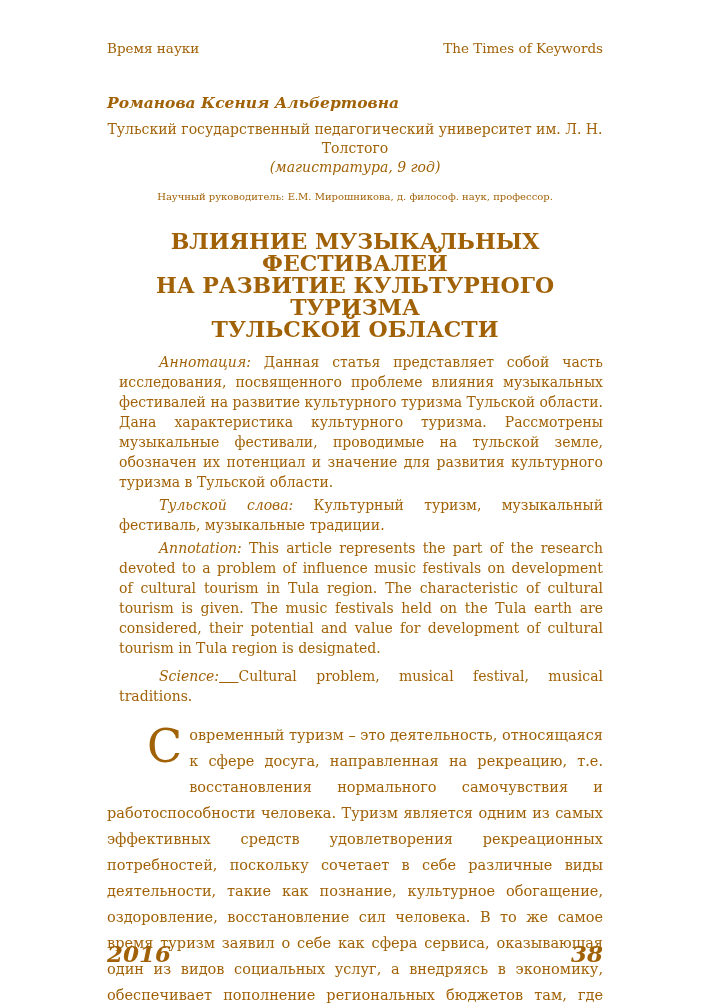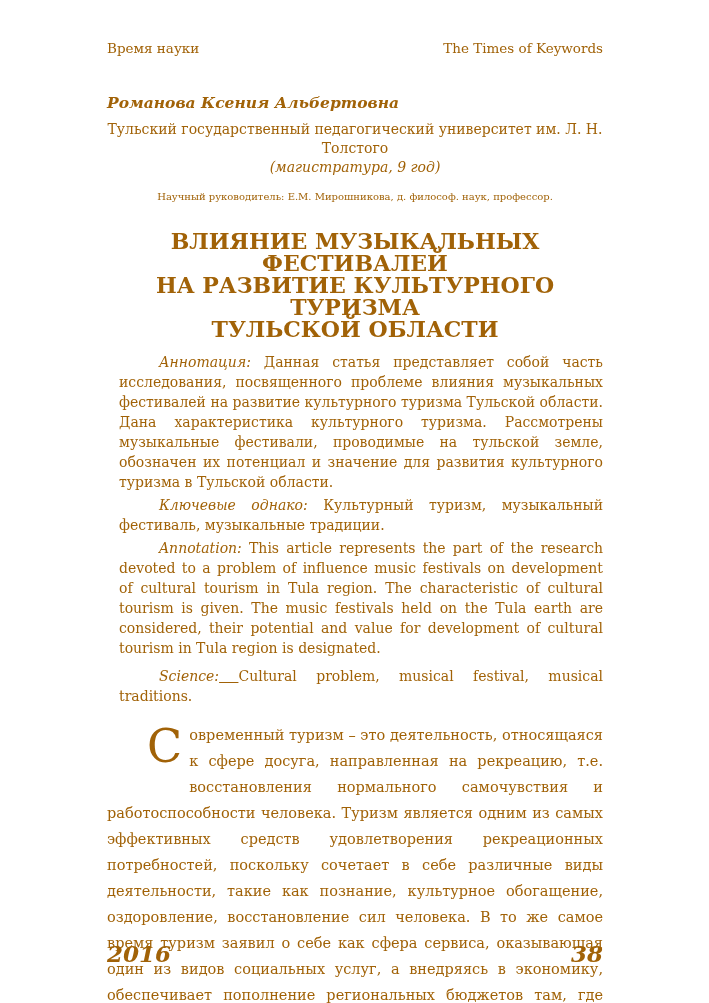--- a/index.html
+++ b/index.html
@@ -115,21 +115,21 @@
 
   <div class="article-title">
     <div>ВЛИЯНИЕ МУЗЫКАЛЬНЫХ ФЕСТИВАЛЕЙ</div>
     <div>НА РАЗВИТИЕ КУЛЬТУРНОГО ТУРИЗМА</div>
     <div>ТУЛЬСКОЙ ОБЛАСТИ</div>
   </div>
 
   <div class="abstract-block">
     <p class="abs-par"><span class="lead">Аннотация:</span><span> Данная статья представляет собой часть исследования, посвященного проблеме влияния музыкальных фестивалей на развитие культурного туризма Тульской области. Дана характеристика культурного туризма. Рассмотрены музыкальные фестивали, проводимые на тульской земле, обозначен их потенциал и значение для развития культурного туризма в Тульской области.</span></p>
 
-    <p class="abs-par"><span class="lead">Ключевые однако:</span><span> Культурный туризм, музыкальный фестиваль, музыкальные традиции.</span></p>
+    <p class="abs-par"><span class="lead">Тульской слова:</span><span> Культурный туризм, музыкальный фестиваль, музыкальные традиции.</span></p>
 
     <p class="abs-par"><span class="lead">Annotation:</span><span> This article represents the part of the research devoted to a problem of influence music festivals on development of cultural tourism in Tula region. The characteristic of cultural tourism is given. The music festivals held on the Tula earth are considered, their potential and value for development of cultural tourism in Tula region is designated.</span></p>
 
     <p class="abs-par kw-en"><span class="lead">Science:</span><span class="u-space">&nbsp;</span><span>Cultural problem, musical festival, musical traditions.</span></p>
   </div>
 
   <div class="body-text">
     <p class="body-par"><span class="dropcap">С</span><span>овременный туризм – это деятельность, относящаяся к сфере досуга, направленная на рекреацию, т.е. восстановления нормального самочувствия и работоспособности человека. Туризм является одним из самых эффективных средств удовлетворения рекреационных потребностей, поскольку сочетает в себе различные виды деятельности, такие как познание, культурное обогащение, оздоровление, восстановление сил человека. В то же самое время туризм заявил о себе как сфера сервиса, оказывающая один из видов социальных услуг, а внедряясь в экономику, обеспечивает пополнение региональных бюджетов там, где имеется необходимая для оказания подобных услуг инфраструктура.</span></p>
     <p class="body-par">В настоящее время выделяют следующие виды туризма: образовательный, курортный, спортивный, экологический, многопрофильный и др., однако в наши дни все более значительный масштаб и значение</p>
   </div>

